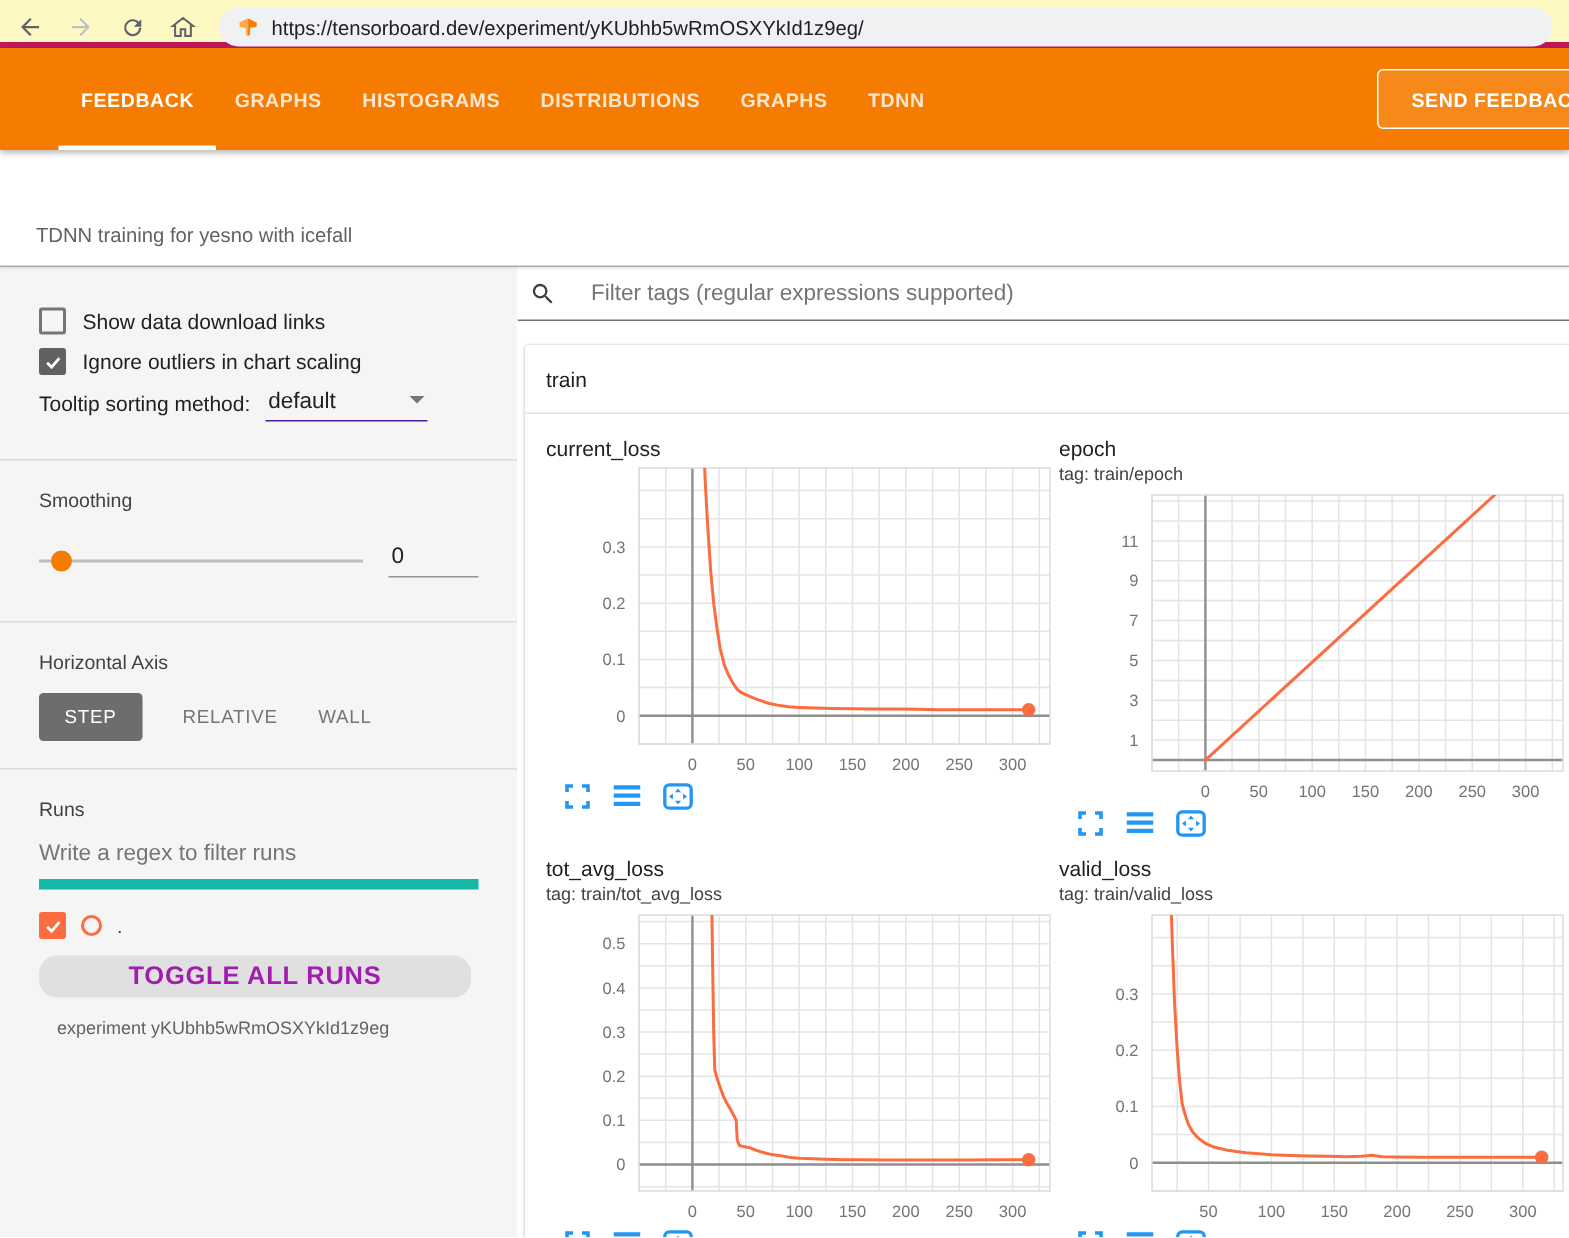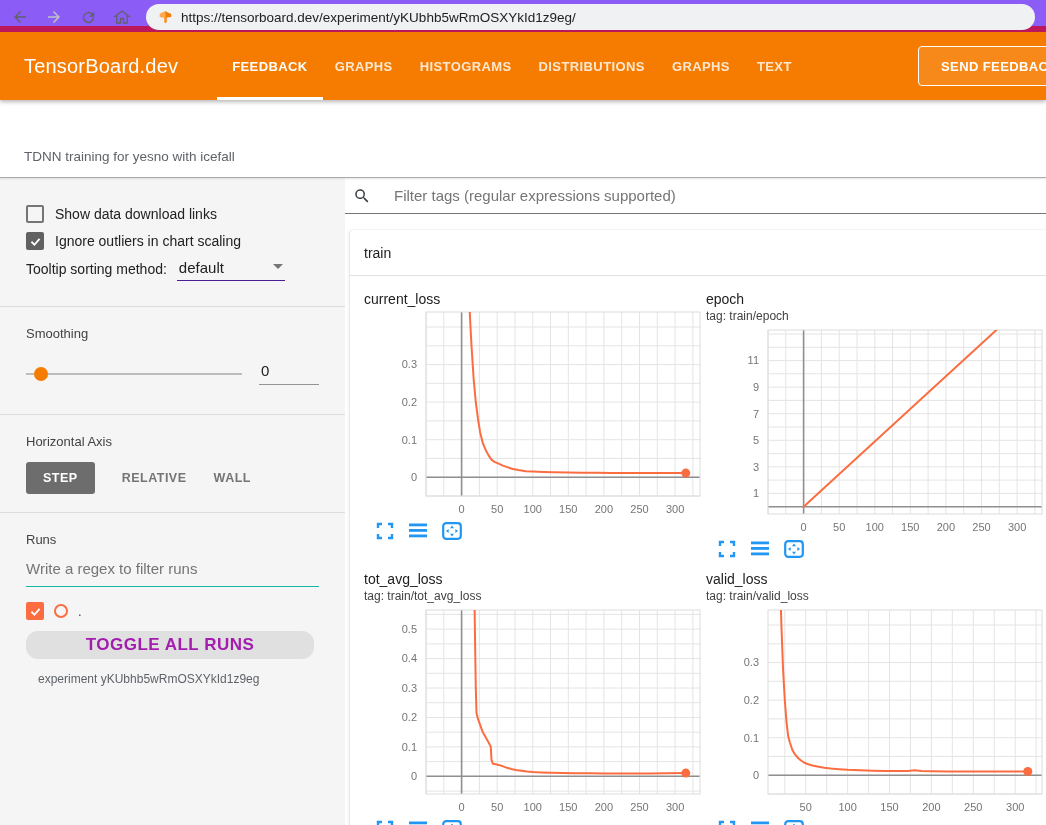--- a/index.html
+++ b/index.html
@@ -1,20 +1,20 @@
 <!DOCTYPE html>
 <html><head>
 <meta charset="utf-8">
 <style>
   * { margin:0; padding:0; box-sizing:border-box; }
   html,body { font-family:"Liberation Sans","DejaVu Sans",sans-serif; }
   #page { width:1046px; height:825px; overflow:hidden; position:relative; background:#fff; }
 
   
-  .browser-bar { height:32px; background:#8b5cf6; display:flex; align-items:center; padding:8px 11px 0 10px; border-bottom:6px solid #be185d; }
+  .browser-bar { height:32px; background:#fef9c3; display:flex; align-items:center; padding:8px 11px 0 10px; border-bottom:4px solid #be185d; }
   .nav-icon { width:20px; height:20px; margin-right:14px; flex:0 0 auto; display:flex; align-items:center; justify-content:center; cursor:pointer; }
   .addr-pill { flex:1; height:26px; background:#f0f1f3; border-radius:13px; display:flex; align-items:center; padding:0 12px; }
   .addr-url { font-size:13.5px; color:#202124; margin-left:8px; white-space:nowrap; }
 
   
   .app-header { height:68px; background:#f57c00; display:flex; align-items:center; position:relative; box-shadow:0 2px 4px rgba(0,0,0,.28); z-index:5; }
   .brand { color:#fff; font-size:20px; font-weight:500; margin-left:24px; letter-spacing:.2px; }
   .tabs { display:flex; margin-left:54px; gap:27px; height:100%; align-items:center; }
   .tab { position:relative; color:rgba(255,255,255,.82); font-size:13px; font-weight:700; letter-spacing:.4px; height:100%; display:flex; align-items:center; cursor:pointer; }
   .tab.active { color:#fff; }
@@ -42,24 +42,24 @@
   .select-box { width:108px; margin-left:10px; border-bottom:1px solid #4c1d95; display:flex; align-items:center; justify-content:space-between; padding:0 2px 4px 2px; cursor:pointer; }
   .select-value { font-size:15px; color:#212121; }
   .caret-down { width:0; height:0; border-left:5px solid transparent; border-right:5px solid transparent; border-top:5px solid #757575; margin-bottom:3px; }
   .side-divider { border:none; border-top:1px solid #dcdcdc; margin:0; }
   .side-label { font-size:13px; color:#424242; margin:19px 26px 0 26px; }
   .slider-row { display:flex; align-items:center; margin:21px 26px 0 26px; }
   .slider-track { position:relative; flex:1; height:2px; background:#bdbdbd; margin-right:17px; }
   .slider-thumb { position:absolute; left:8px; top:-6px; width:14px; height:14px; border-radius:50%; background:#f57c00; cursor:pointer; }
   .slider-value { width:60px; font-size:15px; color:#212121; border-bottom:1px solid #949494; padding:0 2px 5px 2px; }
   .axis-btns { display:flex; align-items:center; margin:13px 26px 0 26px; }
-  .axis-btn { font-size:12.5px; letter-spacing:.5px; font-weight:700; cursor:pointer; }
+  .axis-btn { font-size:12.5px; letter-spacing:.5px; font-weight:400; cursor:pointer; }
   .axis-btn.selected { background:#6d6d6d; color:#fff; border-radius:3px; padding:9px 17px; }
   .axis-btn.plain { color:#757575; padding:9px 0; margin-left:27px; }
-  .runs-filter { margin:13px 26px 0 26px; border-bottom:1px solid #14b8a6; padding-bottom:8px; }
+  .runs-filter { margin:13px 26px 0 26px; border-bottom:7px solid #14b8a6; padding-bottom:8px; }
   .runs-filter input { width:100%; border:none; background:transparent; outline:none; font-size:15px; color:#212121; font-family:inherit; }
   .runs-filter input::placeholder { color:#757575; }
   .run-row { display:flex; align-items:center; margin:15px 26px 0 26px; }
   .run-swatch { width:14px; height:14px; border-radius:50%; border:2px solid #fb6d40; margin-left:10px; flex:0 0 auto; }
   .run-name { font-size:13px; color:#424242; margin-left:10px; }
   .toggle-runs-btn { display:block; width:288px; height:28px; margin:11px 26px 0 26px; background:#e0e0e0; border:none; border-radius:12px; color:#a21caf; font-size:17px; letter-spacing:.5px; font-weight:700; cursor:pointer; font-family:inherit; }
   .exp-caption { font-size:12px; color:#5f6368; margin:13px 26px 0 38px; }
 
   
   .filter-row { height:36px; display:flex; align-items:center; padding-left:8px; border-bottom:1px solid #757575; }
@@ -106,28 +106,27 @@
         <svg width="15" height="15" viewBox="0 0 24 24">
             <path fill="#f57c00" d="M3 6.5 12 2l9 4.5V11l-7 .9V19l-2 2-2-2v-7.1L3 11z"></path>
             <path fill="#ffa94d" d="M12 2v19l-2-2v-7.1L3 11V6.5z"></path>
           </svg>
       </span>
       <span class="addr-url">https://tensorboard.dev/experiment/yKUbhb5wRmOSXYkId1z9eg/</span>
     </div>
   </div>
 
   <div class="app-header">
-    <div class="brand">TensorBoard.dev</div>
     <div class="tabs">
       <div class="tab active">FEEDBACK</div>
       <div class="tab">GRAPHS</div>
       <div class="tab">HISTOGRAMS</div>
       <div class="tab">DISTRIBUTIONS</div>
       <div class="tab">GRAPHS</div>
-      <div class="tab">TEXT</div>
+      <div class="tab">TDNN</div>
     </div>
     <div class="feedback-btn">SEND FEEDBACK</div>
   </div>
 
   <div class="title-bar">
     <span class="exp-title">TDNN training for yesno with icefall</span>
   </div>
 
   <div class="content">
 

